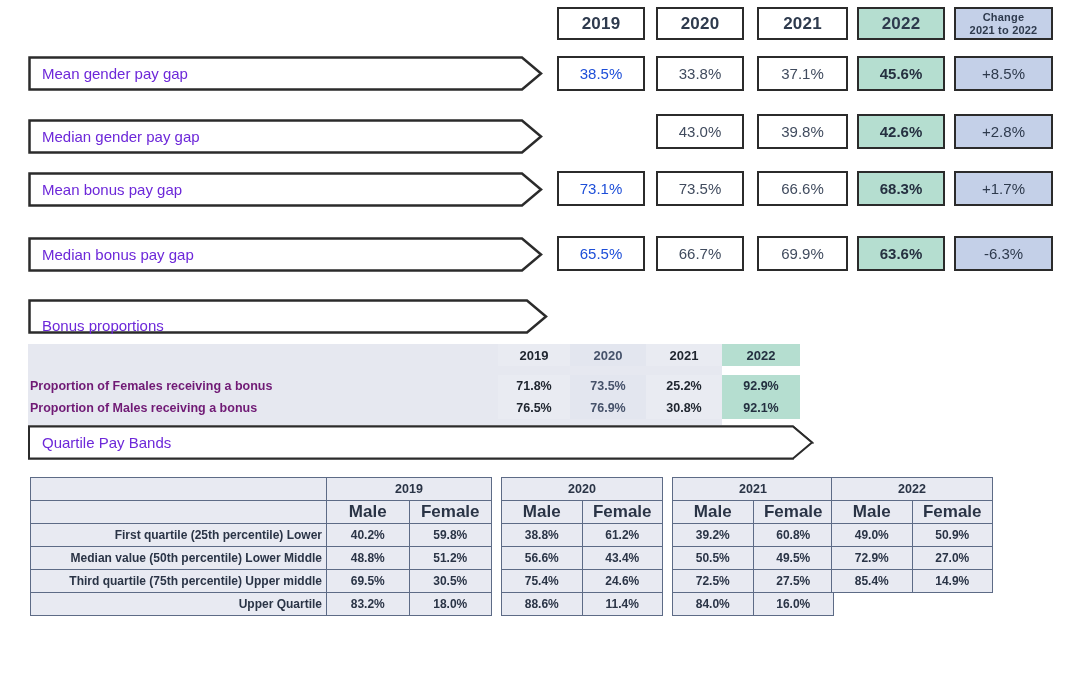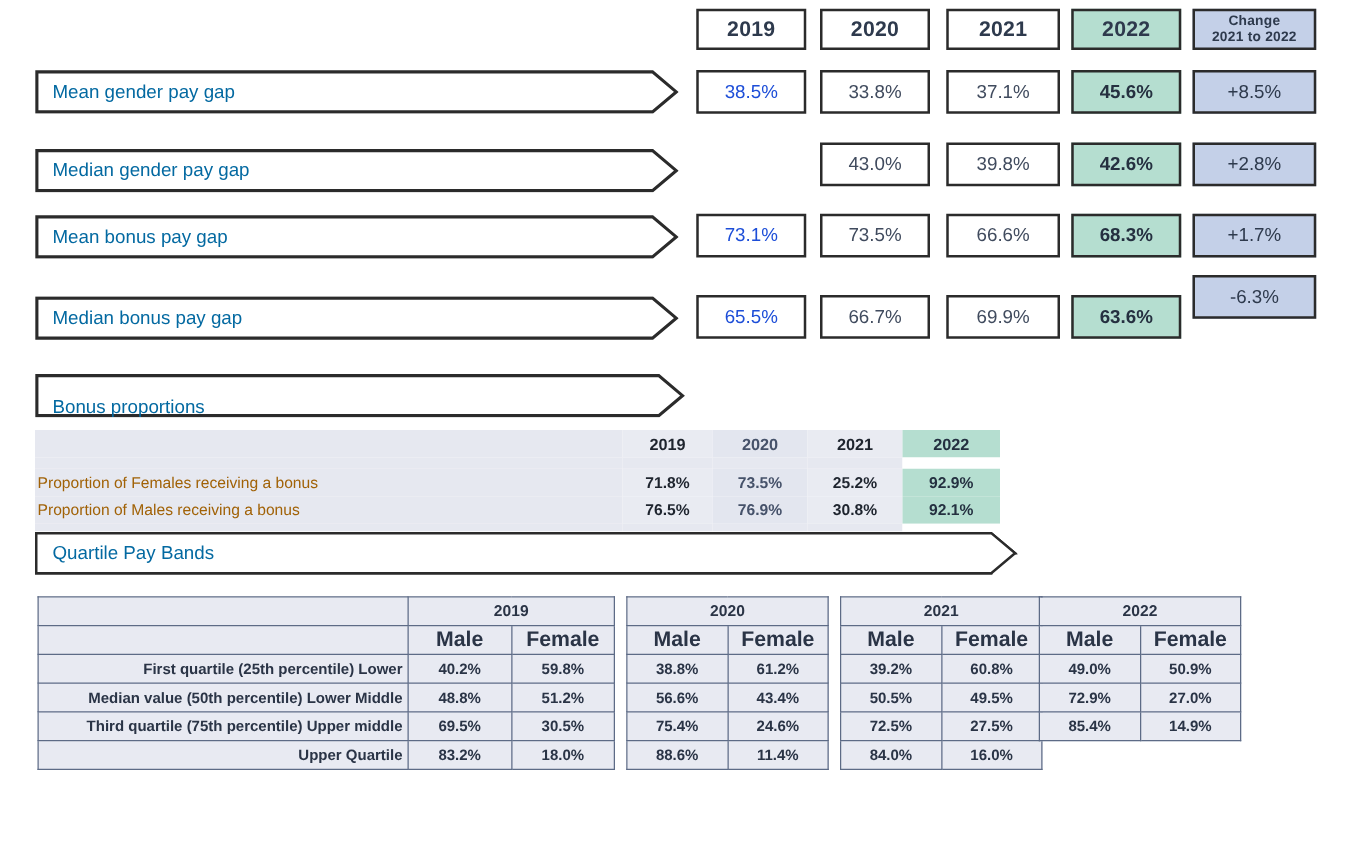--- a/index.html
+++ b/index.html
@@ -50,21 +50,21 @@
   }
   .banner .bshape {
     position: absolute;
     inset: 0;
   }
   .banner .blabel {
     position: relative;
     z-index: 2;
     padding-left: 14px;
     font-size: 15px;
-    color: #0369a1;
+    color: #6d28d9;
     white-space: nowrap;
   }
 
   
   .val {
     position: absolute;
     box-sizing: border-box;
     border: 2px solid #2b2b2b;
     background: #ffffff;
     display: flex;
@@ -93,22 +93,22 @@
     padding: 0;
     border: none;
     height: 22px;
     font-size: 12.5px;
     vertical-align: middle;
   }
   table.bonus .lab {
     background: #e6e8f0;
     text-align: left;
     padding-left: 2px;
-    color: #a16207;
-    font-weight: normal;
+    color: #701a75;
+    font-weight: bold;
     font-size: 12.5px;
     width: 470px;
   }
   table.bonus .hdr {
     text-align: center;
     font-weight: bold;
     font-size: 13px;
     color: #2a3342;
     height: 21px;
   }
@@ -221,21 +221,21 @@
   <div class="banner" style="left:28px; top:237px; width:515px; height:35px;">
     <svg class="bshape" viewBox="0 0 515 35" preserveAspectRatio="none">
       <path d="M1.5,1.5 H494 L513,17.5 L494,33.5 H1.5 Z" fill="#ffffff" stroke="#2b2b2b" stroke-width="2.5"></path>
     </svg>
     <span class="blabel">Median bonus pay gap</span>
   </div>
   <div class="val v2019" style="left:557px; top:236px; width:88px; height:35px;">65.5%</div>
   <div class="val" style="left:656px; top:236px; width:88px; height:35px;">66.7%</div>
   <div class="val" style="left:757px; top:236px; width:91px; height:35px;">69.9%</div>
   <div class="val green" style="left:857px; top:236px; width:88px; height:35px;">63.6%</div>
-  <div class="val blue" style="left:954px; top:220px; width:99px; height:35px;">-6.3%</div>
+  <div class="val blue" style="left:954px; top:236px; width:99px; height:35px;">-6.3%</div>
 
   <div class="banner" style="left:28px; top:299px; width:520px; height:35px;align-items:flex-end;">
     <svg class="bshape" viewBox="0 0 520 35" preserveAspectRatio="none">
       <path d="M1.5,1.5 H499 L518,17.5 L499,33.5 H1.5 Z" fill="#ffffff" stroke="#2b2b2b" stroke-width="2.5"></path>
     </svg>
     <span class="blabel">Bonus proportions</span>
   </div>
 
   <div class="bonus-wrap">
     <table class="bonus">

